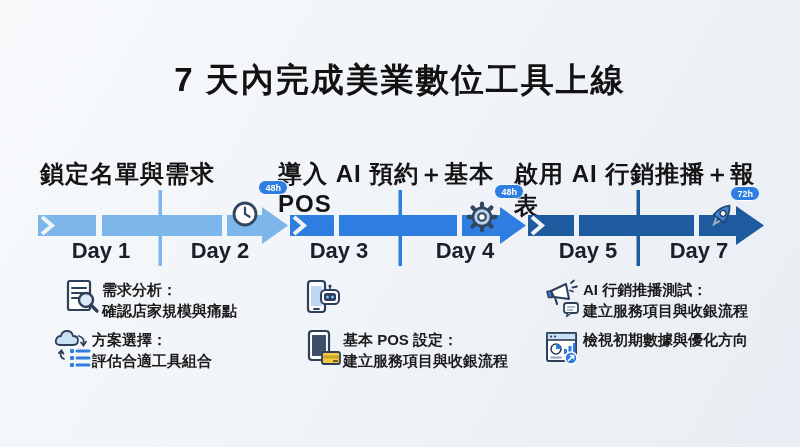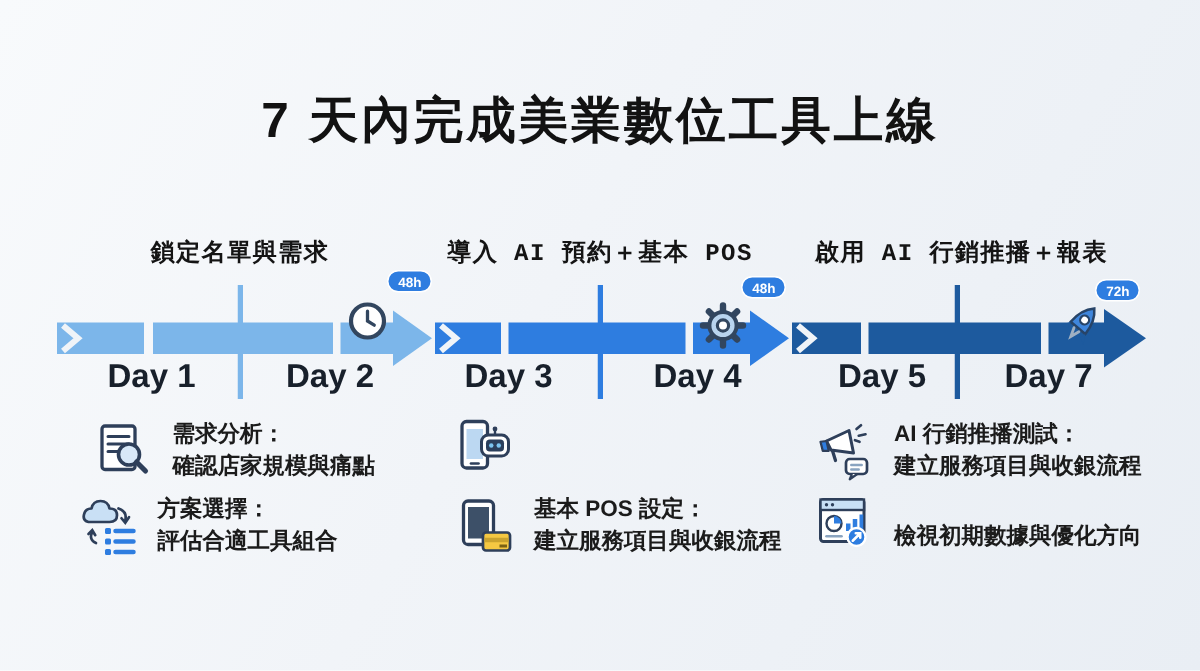--- a/index.html
+++ b/index.html
@@ -7,22 +7,22 @@
     position:relative;width:800px;height:447px;overflow:hidden;
     background:linear-gradient(120deg,#f8fafc 0%,#f1f4f8 45%,#e9eef4 100%);
     font-family:"Liberation Sans","DejaVu Sans",sans-serif;
     color:#161616;
   }
   .title{
     position:absolute;top:42px;left:0;width:800px;text-align:center;
     font-size:33px;font-weight:800;letter-spacing:2px;color:#121212;margin-top:16px;
   }
   .phase-heading{
-    position:absolute;top:158px;text-align:center;
-    font-size:16px;font-weight:800;color:#141414;letter-spacing:1px;font-family:Liberation Mono, monospace;
+    position:absolute;top:158px;
+    font-size:24px;font-weight:800;color:#141414;letter-spacing:1px;
   }
   .ph1{left:40px;width:240px}
   .ph2{left:278px;width:244px}
   .ph3{left:514px;width:254px}
   .timeline-svg{position:absolute;left:0;top:178px;width:800px;height:92px;}
   .day-label{
     position:absolute;top:238px;width:80px;text-align:center;
     font-size:22px;font-weight:700;color:#18202b;
   }
   .d1{left:61px}.d2{left:180px}.d3{left:299px}.d4{left:425px}.d5{left:548px}.d7{left:659px}
@@ -31,21 +31,21 @@
   .badge-pill{
     position:absolute;right:0;top:-3px;
     background:#2e7de0;color:#fff;font-size:9px;font-weight:700;
     padding:1.5px 6px;border-radius:9px;border:1.5px solid #fff;
     line-height:10px;
   }
   .b1{left:230px;top:183px}
   .b2{left:466px;top:187px}
   .b3{left:702px;top:189px}
   .item{
-    position:absolute;display:flex;gap:13px;align-items:flex-end;width:235px;
+    position:absolute;display:flex;align-items:flex-start;width:235px;
   }
   .item .icon-box{flex:0 0 40px;height:40px;}
   .item .txt{font-size:15px;font-weight:700;line-height:21px;color:#1b1b1b;padding-top:1px;}
   .c1a{left:62px;top:278px}.c1b{left:52px;top:328px}
   .c2a{left:303px;top:278px}.c2b{left:303px;top:328px}
   .c3a{left:543px;top:278px}.c3b{left:543px;top:328px}
 </style>
 </head>
 <body>
 

